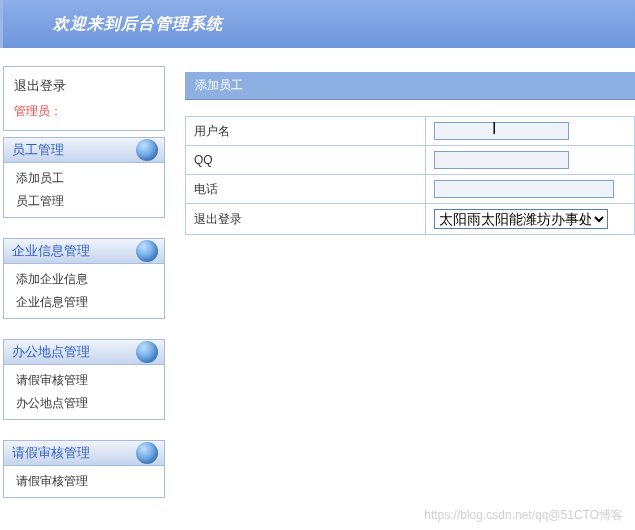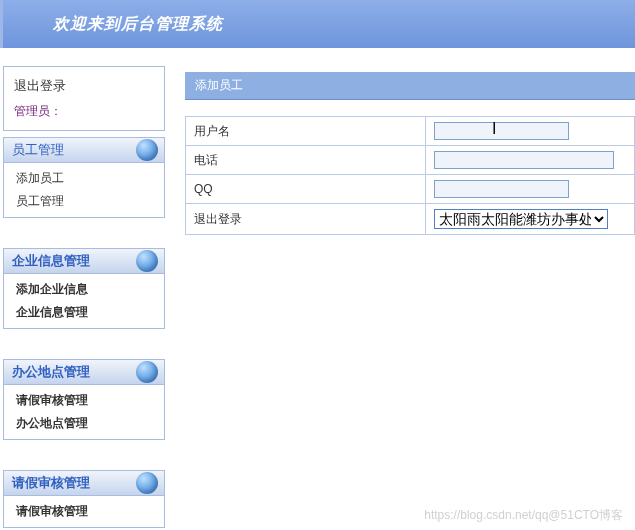--- a/index.html
+++ b/index.html
@@ -40,21 +40,21 @@
       padding: 10px 10px 10px 10px;
       margin-bottom: 6px;
     }
     .logout-link {
       color: #333;
       font-size: 13px;
       display: block;
       margin-bottom: 8px;
     }
     .admin-label {
-      color: #701a75;
+      color: #ef4444;
       font-size: 12px;
     }
     .nav-group { margin-bottom: 6px; }
     .nav-header {
       background: linear-gradient(to bottom, #F0F4FB, #C5D4ED);
       border: 1px solid #A8BCE0;
       height: 26px;
       display: flex;
       align-items: center;
       justify-content: space-between;
@@ -77,21 +77,21 @@
       border-right: 1px solid #A8BCE0;
       border-bottom: 1px solid #A8BCE0;
       padding: 4px 0;
     }
     .nav-item {
       padding: 3px 0 3px 12px;
       color: #333;
       cursor: pointer;
       font-size: 12px;
     }
-    .nav-group + .nav-group { margin-top: 30px; font-weight: bold; }
+    .nav-group + .nav-group { margin-top: 20px; }
     .content {
       flex: 1;
       padding-top: 6px;
     }
     .form-header {
       background: #8DAFE2;
       color: #fff;
       font-size: 12px;
       padding: 5px 10px;
       border-bottom: 1px solid #7090C8;
@@ -206,26 +206,26 @@
     <table class="form-table">
       <tbody>
           <tr>
         <td class="label-cell">用户名</td>
         <td style="position:relative;">
           <input class="form-input" style="">
           <span class="cursor-caret" style="left:66px;top:3px;">I</span>
         </td>
       </tr>
       <tr>
+        <td class="label-cell">QQ</td>
+        <td><input class="form-input" style=""></td>
+      </tr>
+      <tr>
         <td class="label-cell">电话</td>
         <td><input class="form-input wide" style=""></td>
-      </tr>
-      <tr>
-        <td class="label-cell">QQ</td>
-        <td><input class="form-input" style=""></td>
       </tr>
       <tr>
         <td class="label-cell">退出登录</td>
         <td>
           <select class="form-select">
             <option>太阳雨太阳能潍坊办事处</option>
           </select>
         </td>
       </tr>
     </tbody>

